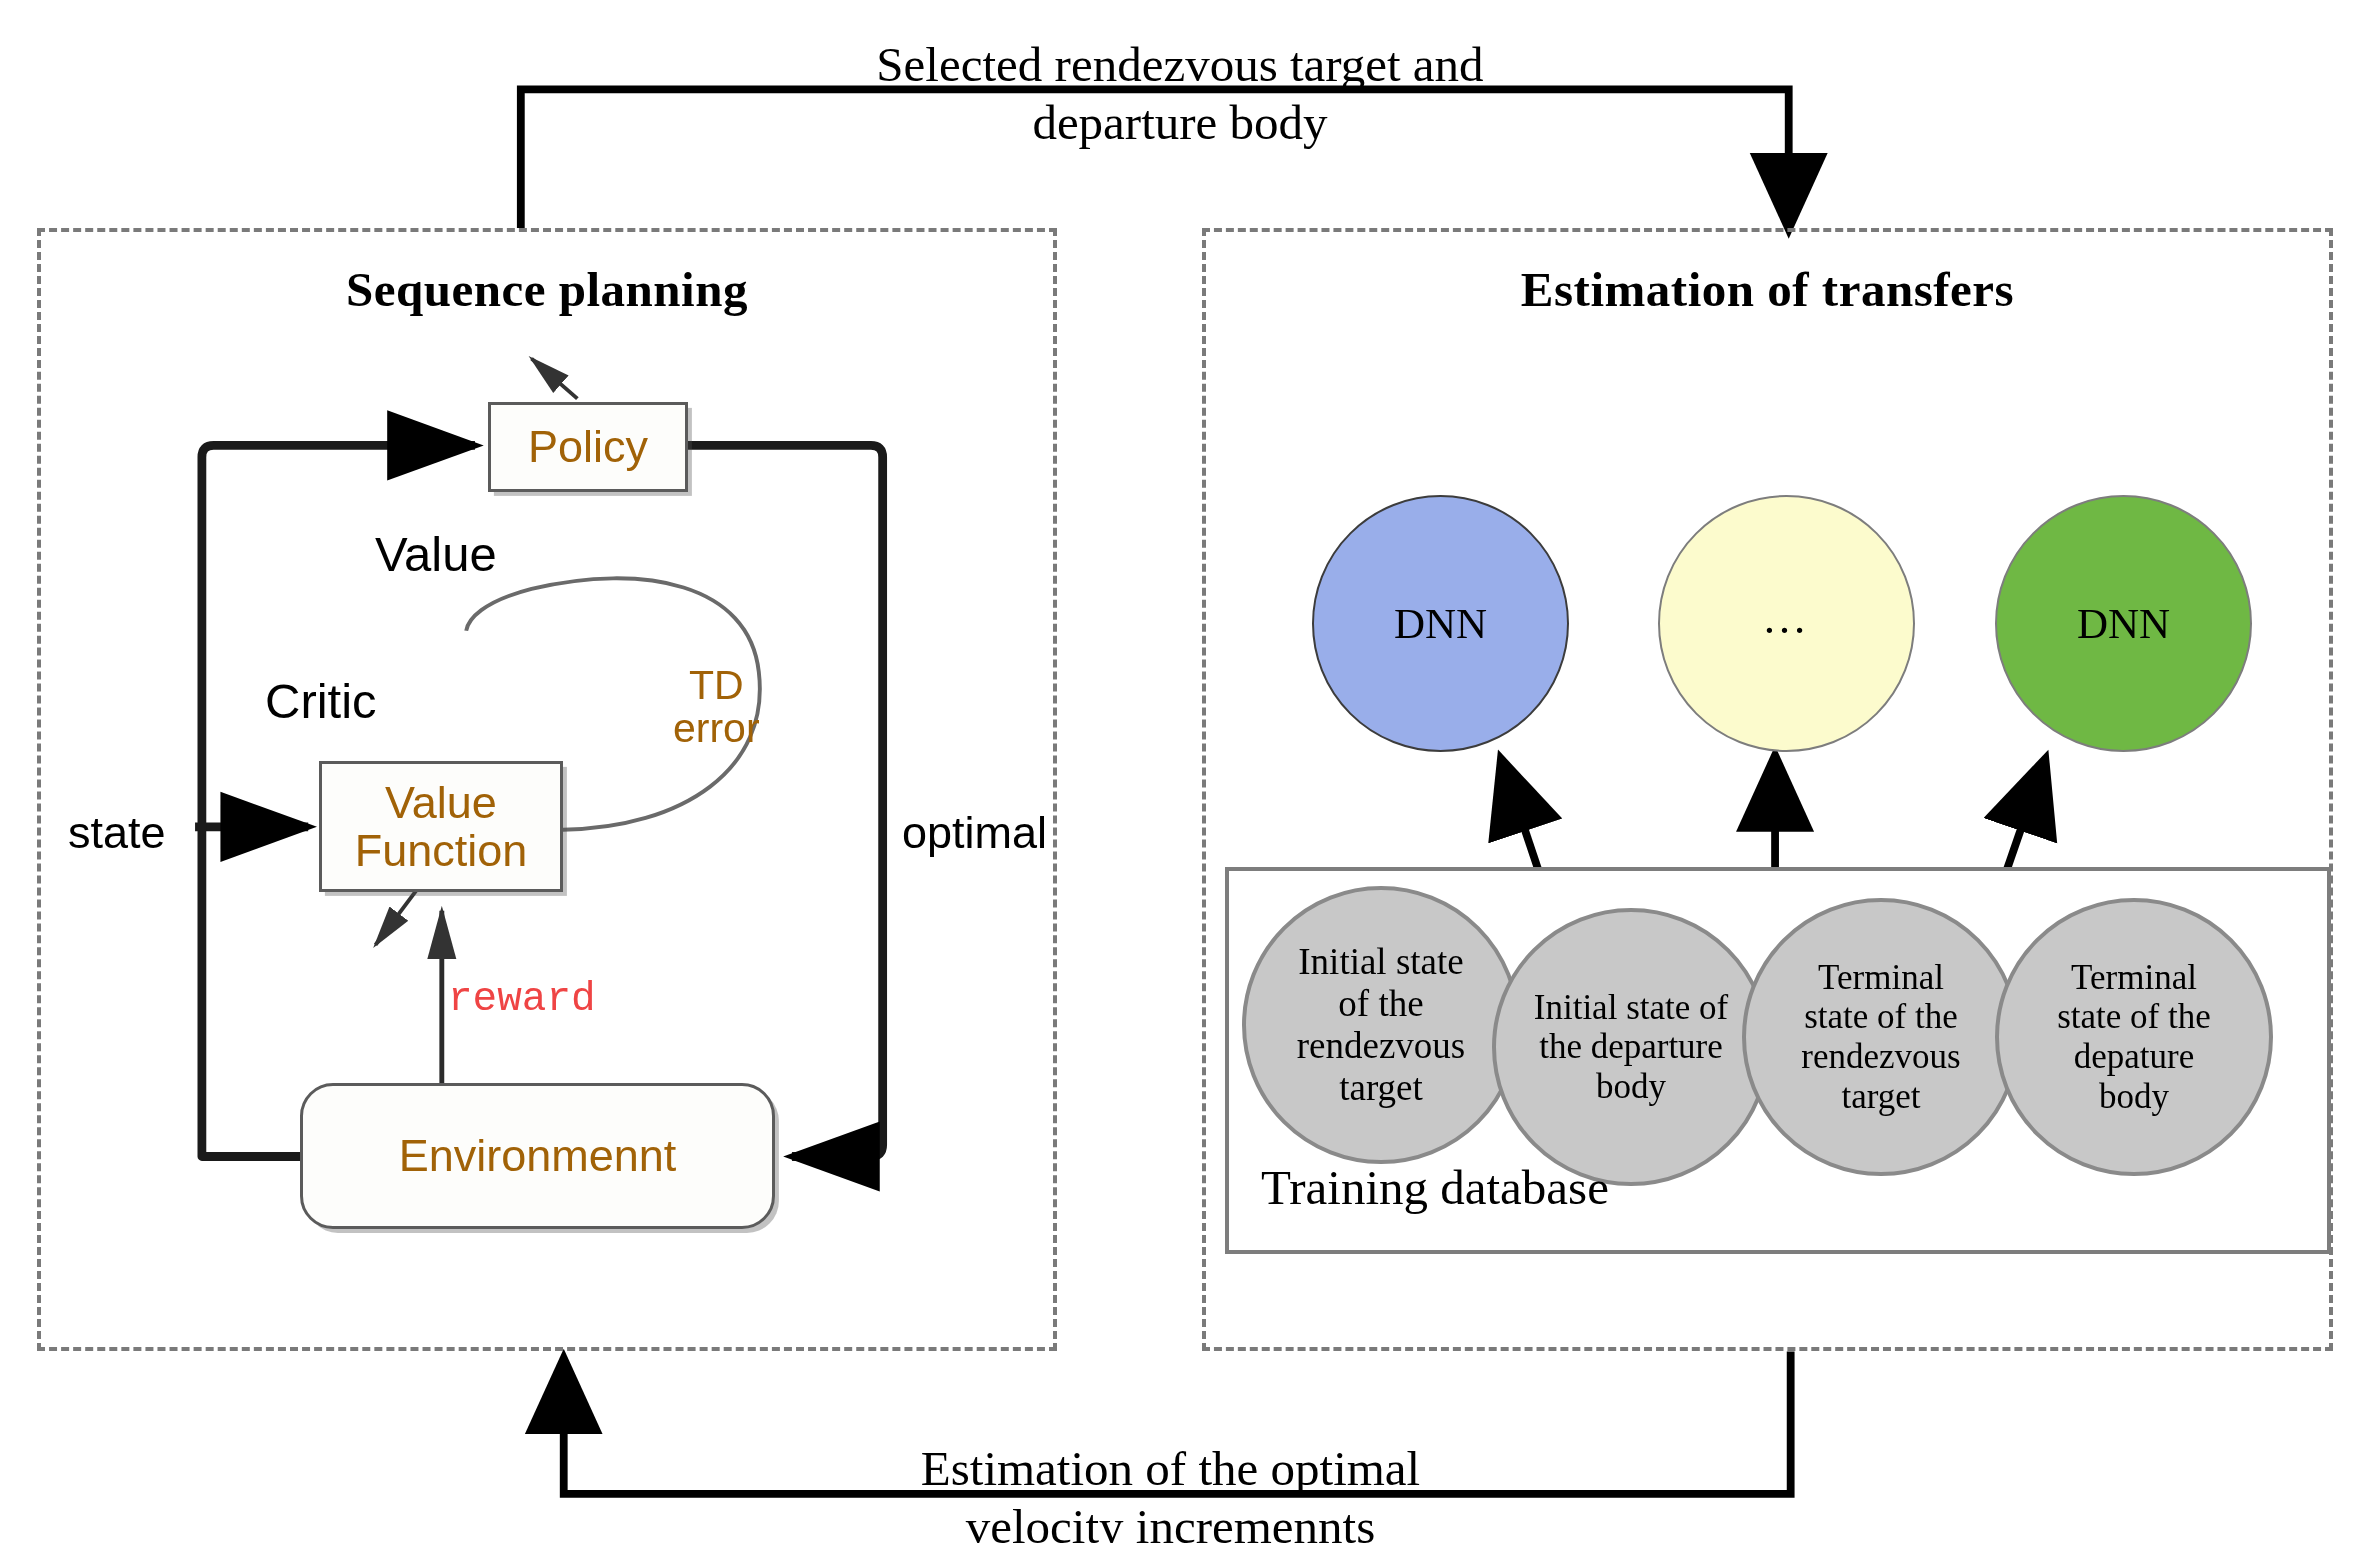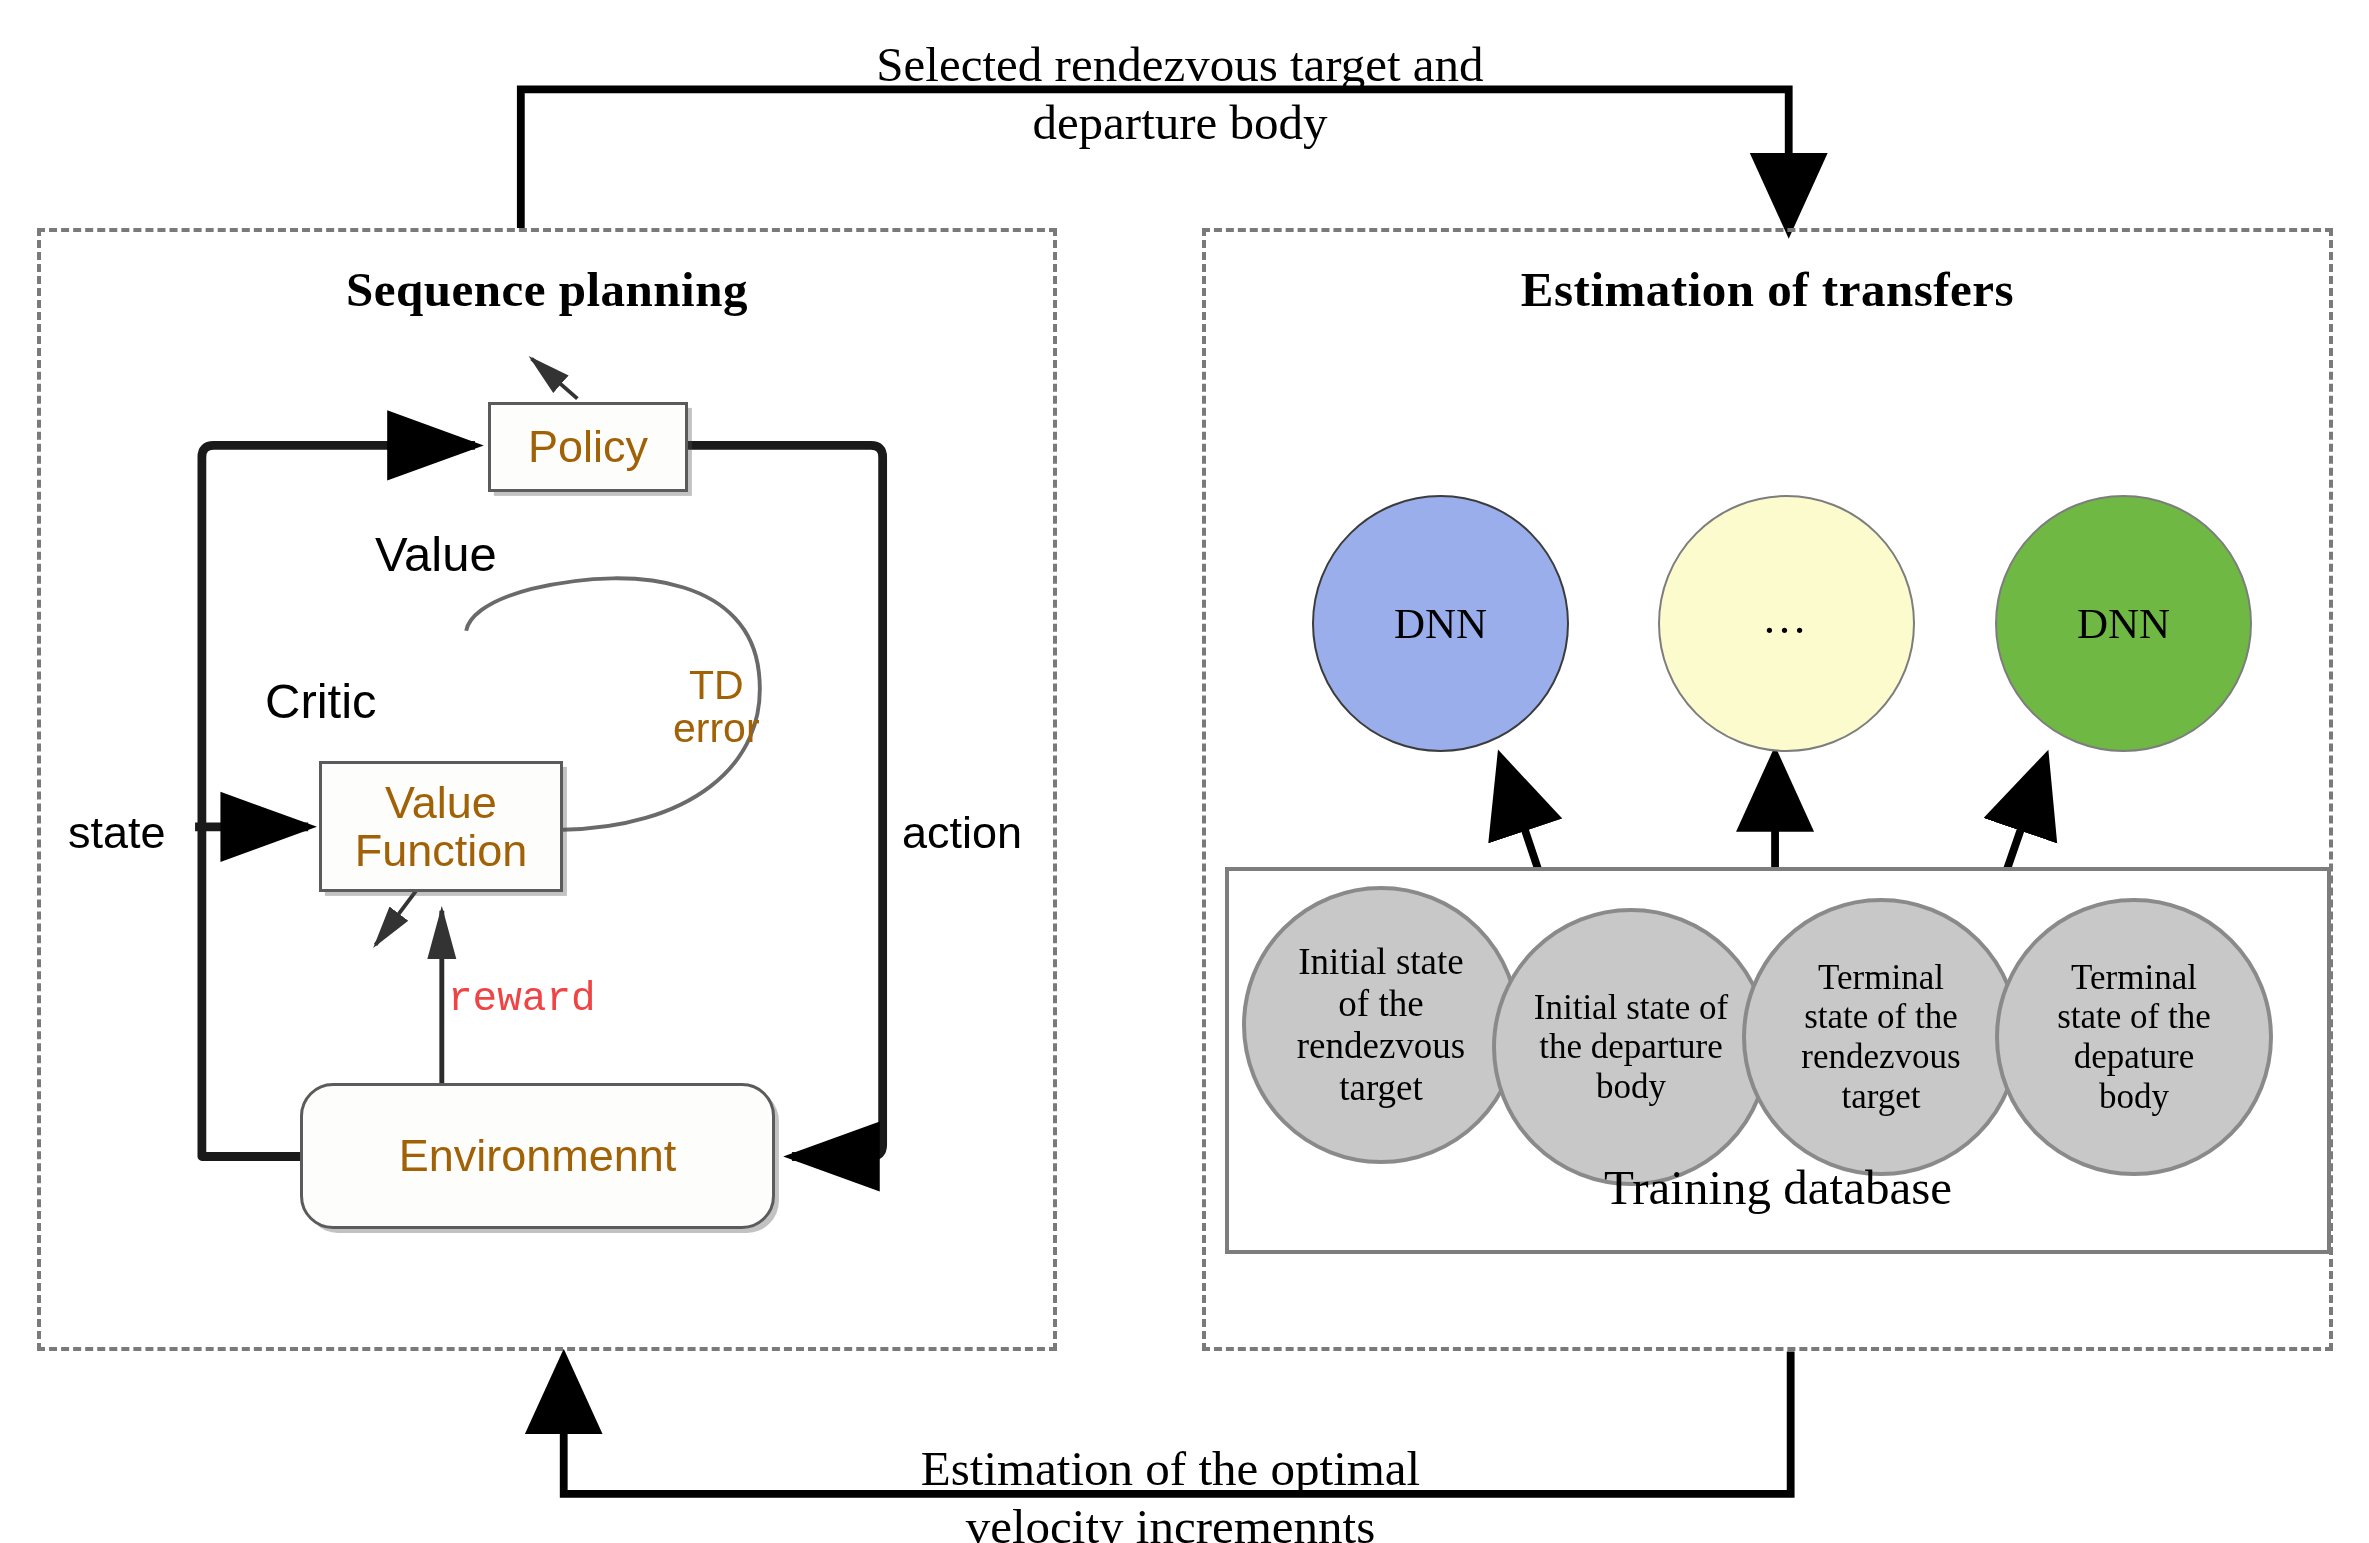--- a/index.html
+++ b/index.html
@@ -39,22 +39,22 @@
       box-sizing:border-box;border:4.9px solid #7d7d7d;background:#ffffff;}
   .dbcircle{position:absolute;width:278px;height:278px;border-radius:50%;
       background:#c8c8c8;border:4.9px solid #8a8a8a;box-sizing:border-box;
       display:flex;align-items:center;justify-content:center;text-align:center;
       font-family:"Liberation Serif",serif;line-height:1.13;color:#000;}
   #db-c1{left:1242px;top:858px;font-size:37px;}
   #db-c2{left:1492px;top:880px;font-size:35px;}
   #db-c3{left:1742px;top:870px;font-size:35px;}
   #db-c4{left:1995px;top:870px;font-size:35px;}
   .dbcircle span{display:block;padding:0 15.6px;}
-  #db-title{position:absolute;left:1225px;top:1131px;width:1106px;text-align:center;
-      font-family:"Liberation Serif",serif;font-size:49px;}
+  #db-title{position:absolute;left:1225px;top:1131px;width:1106px;
+      font-family:"Liberation Serif",serif;font-size:49px;padding-left:36px;}
 
   
   #caption-top{position:absolute;left:741px;top:7.8px;width:878px;text-align:center;
       font-family:"Liberation Serif",serif;font-size:49px;line-height:1.18;}
   #caption-bottom{position:absolute;left:683px;top:1412px;width:975px;text-align:center;
       font-family:"Liberation Serif",serif;font-size:49px;line-height:1.18;}
 
   
   #lbl-actor{left:375px;top:499px;font-size:49px;font-family:"Liberation Sans",sans-serif;}
   #lbl-critic{left:265px;top:646px;font-size:49px;font-family:"Liberation Sans",sans-serif;}
@@ -141,21 +141,21 @@
 Function</div>
 
   <div class="flowbox" id="box-env">Environmennt</div>
 
   <div class="tlabel" id="lbl-actor">Value</div>
   <div class="tlabel" id="lbl-critic">Critic</div>
   <div class="tlabel" id="lbl-td" style="white-space:pre-line;">TD
 error</div>
   <div class="tlabel" id="lbl-reward">reward</div>
   <div class="tlabel" id="lbl-state">state</div>
-  <div class="tlabel" id="lbl-action">action</div>
+  <div class="tlabel" id="lbl-action">optimal</div>
 
   <div class="panel" id="panel-right">
     <div class="panel-title">Estimation of transfers</div>
   </div>
 
   <div class="dnn" id="dnn-1">
     <span>DNN</span>
   </div>
   <div class="dnn" id="dnn-2">
     <span class="ell">…</span>

